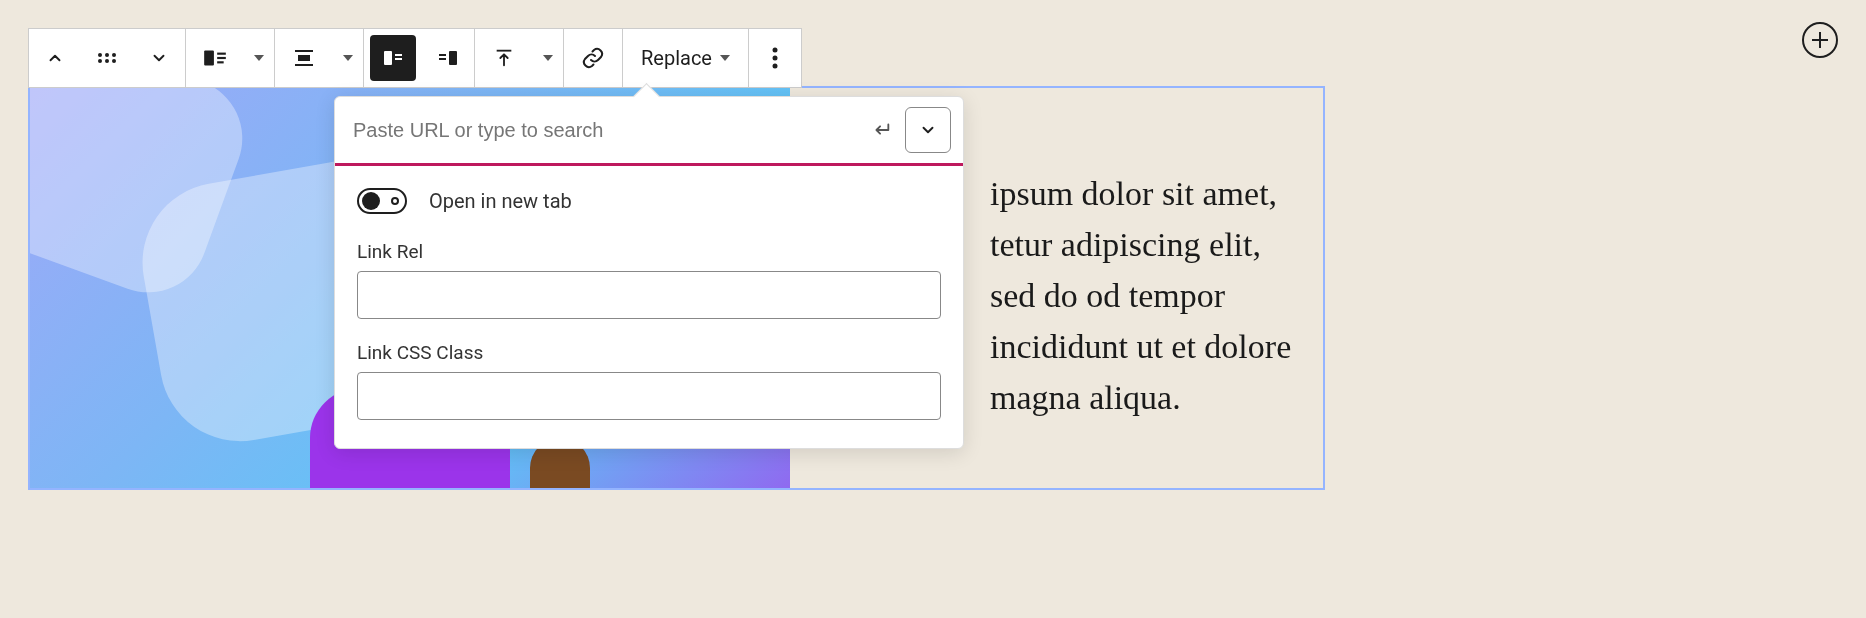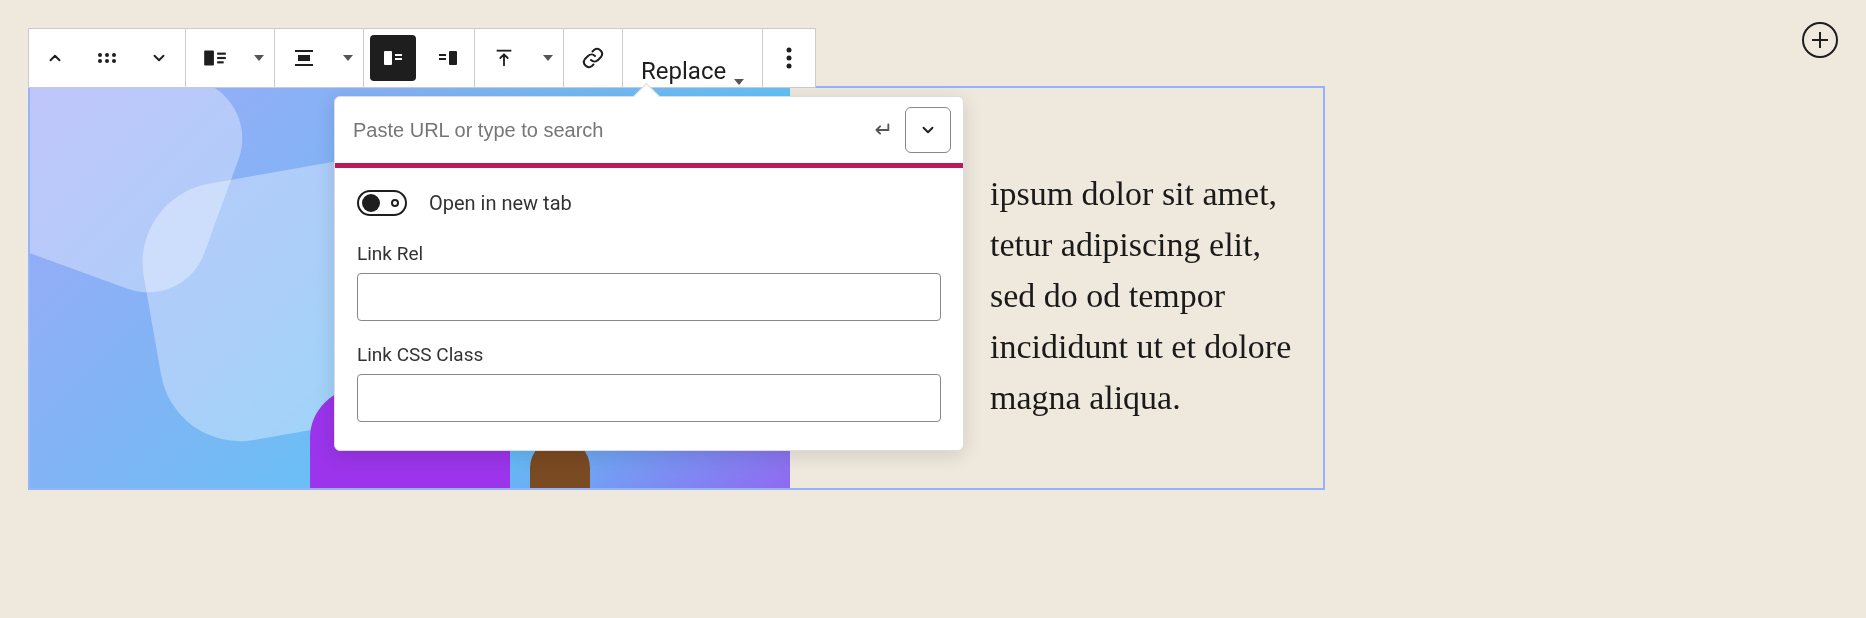--- a/index.html
+++ b/index.html
@@ -42,23 +42,23 @@
     position: relative;
   }
   .tool-btn.wide { width: 58px; }
   .tool-btn.active { background: #1e1e1e; color: #fff; border-radius: 4px; margin: 6px; height: 46px; width: 46px; }
   .tool-btn-chevron {
     width: 30px;
     display:flex; align-items:center; justify-content:center; cursor:pointer; color:#555;
   }
   .tool-text-btn {
     display: flex;
-    align-items: flex-end;
+    align-items: center;
     padding: 0 18px;
-    font-size: 24px;
+    font-size: 20px;
     color: #1e1e1e;
     cursor: pointer;
     gap: 8px;
     height: 54px;
   }
   .tri-down {
     width: 0; height: 0;
     border-left: 5px solid transparent;
     border-right: 5px solid transparent;
     border-top: 6px solid #555;
@@ -152,21 +152,21 @@
     background: #fff;
     border-left: 1px solid #ddd;
     border-top: 1px solid #ddd;
     transform: rotate(45deg);
   }
   .url-row {
     display: flex;
     align-items: center;
     padding: 10px 12px 10px 18px;
     gap: 10px;
-    border-bottom: 5px solid #be185d;
+    border-bottom: 3px solid #be185d;
   }
   .url-input {
     flex: 1;
     border: none;
     font-size: 20px;
     color: #333;
     outline: none;
     padding: 8px 0;
   }
   .url-input::placeholder { color: #767676; }

